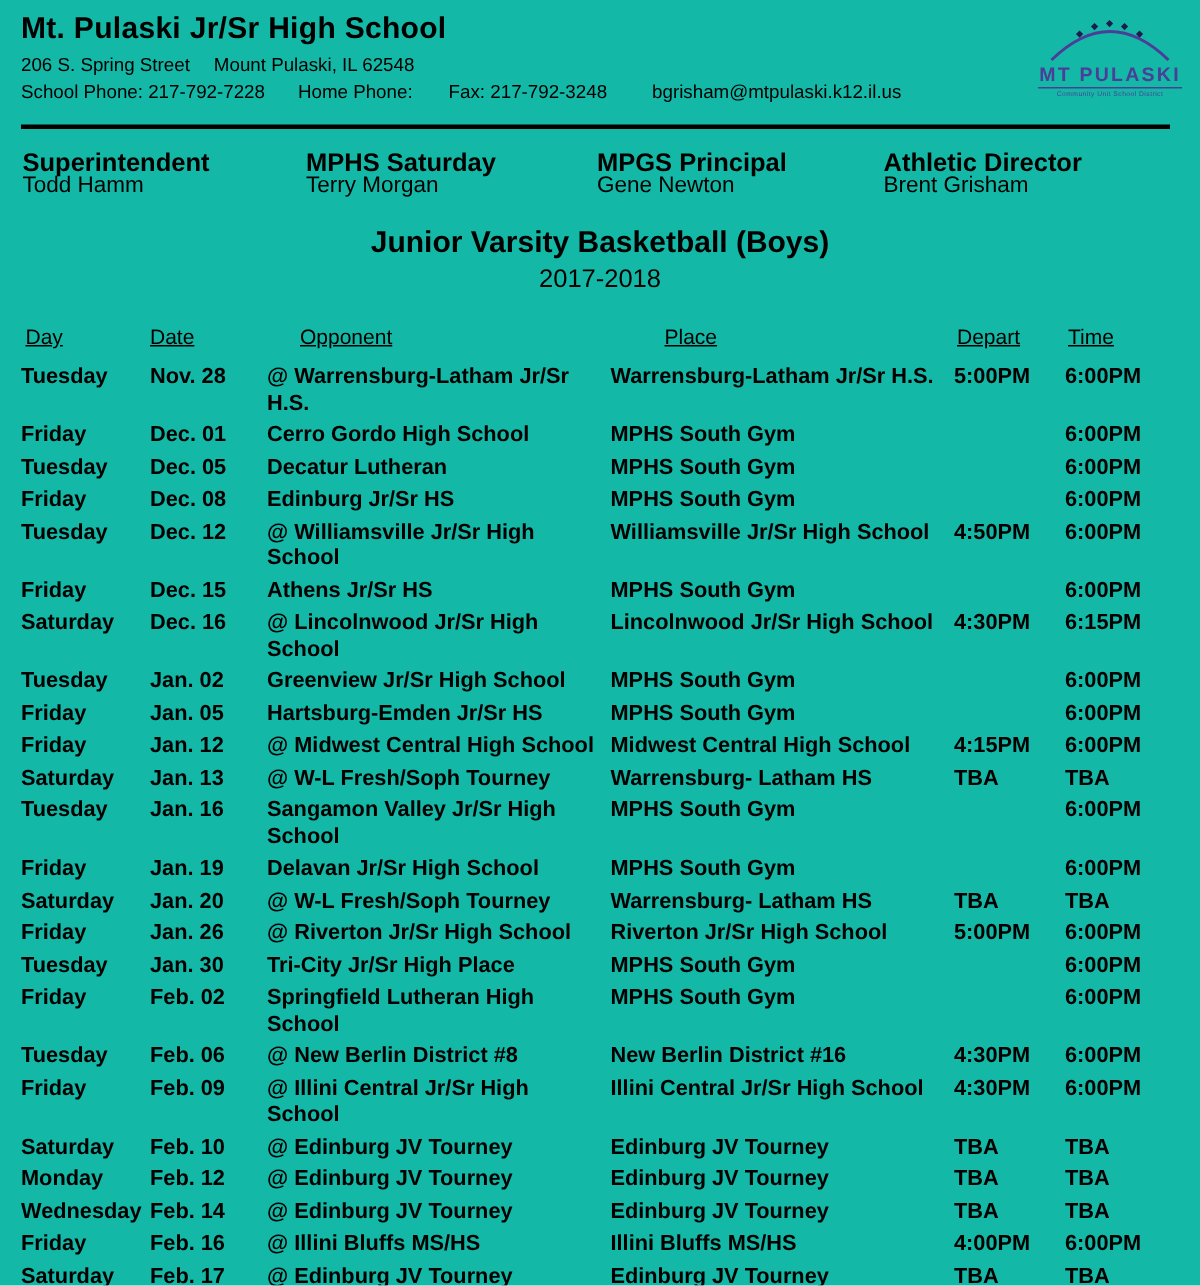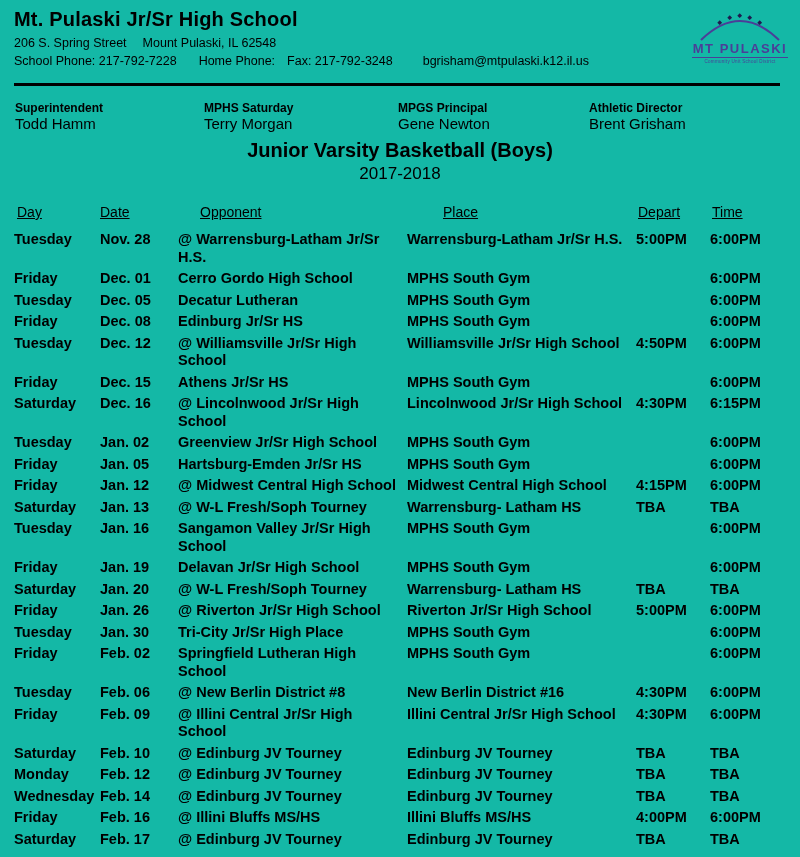--- a/index.html
+++ b/index.html
@@ -8,39 +8,39 @@
     position:relative; width:800px; height:857px; background:#14b8a6;
     color:#000; font-family:"Liberation Sans", sans-serif; overflow:hidden;
   }
   
   .hdr { position:relative; padding:9px 10px 0 14px; }
   .school-name { font-size:20px; font-weight:bold; line-height:21px; letter-spacing:0.2px; }
   .addr-line { font-size:12.5px; line-height:15px; margin-top:6px; }
   .addr-line .seg { margin-right:16px; }
   .contact-line { font-size:12.5px; line-height:15px; margin-top:3px; }
   .contact-line .seg1 { margin-right:22px; }
-  .contact-line .seg2 { margin-right:12px; }
+  .contact-line .seg2 { margin-right:24px; }
   .contact-line .seg3 { margin-right:30px; }
   .divider { height:3px; background:#000; margin:14px 10px 0 0; }
   
   .logo { position:absolute; top:8px; right:12px; width:96px; text-align:center; }
   .logo-text {
     font-size:13px; font-weight:bold; letter-spacing:1.5px; line-height:14px;
     border-bottom:1.5px solid; padding-bottom:1px; margin-top:-3px;
   }
   .logo-sub { font-size:4.5px; line-height:7px; letter-spacing:0.3px; }
   
   .officials { display:flex; margin:15px 0 0 15px; }
   .official { flex:0 0 auto; }
   .official:nth-child(1){ width:189px; } .official:nth-child(2){ width:194px; }
   .official:nth-child(3){ width:191px; } .official:nth-child(4){ width:auto; }
-  .o-title { font-size:12px; font-weight:bold; line-height:15px; }
+  .o-title { font-size:17px; font-weight:bold; line-height:15px; }
   .o-name  { font-size:15px; line-height:16px; margin-top:0; }
   
-  .doc-title { text-align:center; font-size:20px; font-weight:bold; line-height:24px; margin-top:6px; }
+  .doc-title { text-align:center; font-size:20px; font-weight:bold; line-height:24px; margin-top:18px; }
   .doc-season { text-align:center; font-size:17px; line-height:21px; margin-top:1px; }
   
   .sched { margin:20px 0 0 14px; }
   .t-head, .trow {
     display:grid;
     grid-template-columns:86px 78px 229px 225px 78px 90px;
   }
   .t-head { margin-bottom:10px; }
   .hcell { font-size:14px; line-height:17px; }
   .hcell span { text-decoration:underline; }

